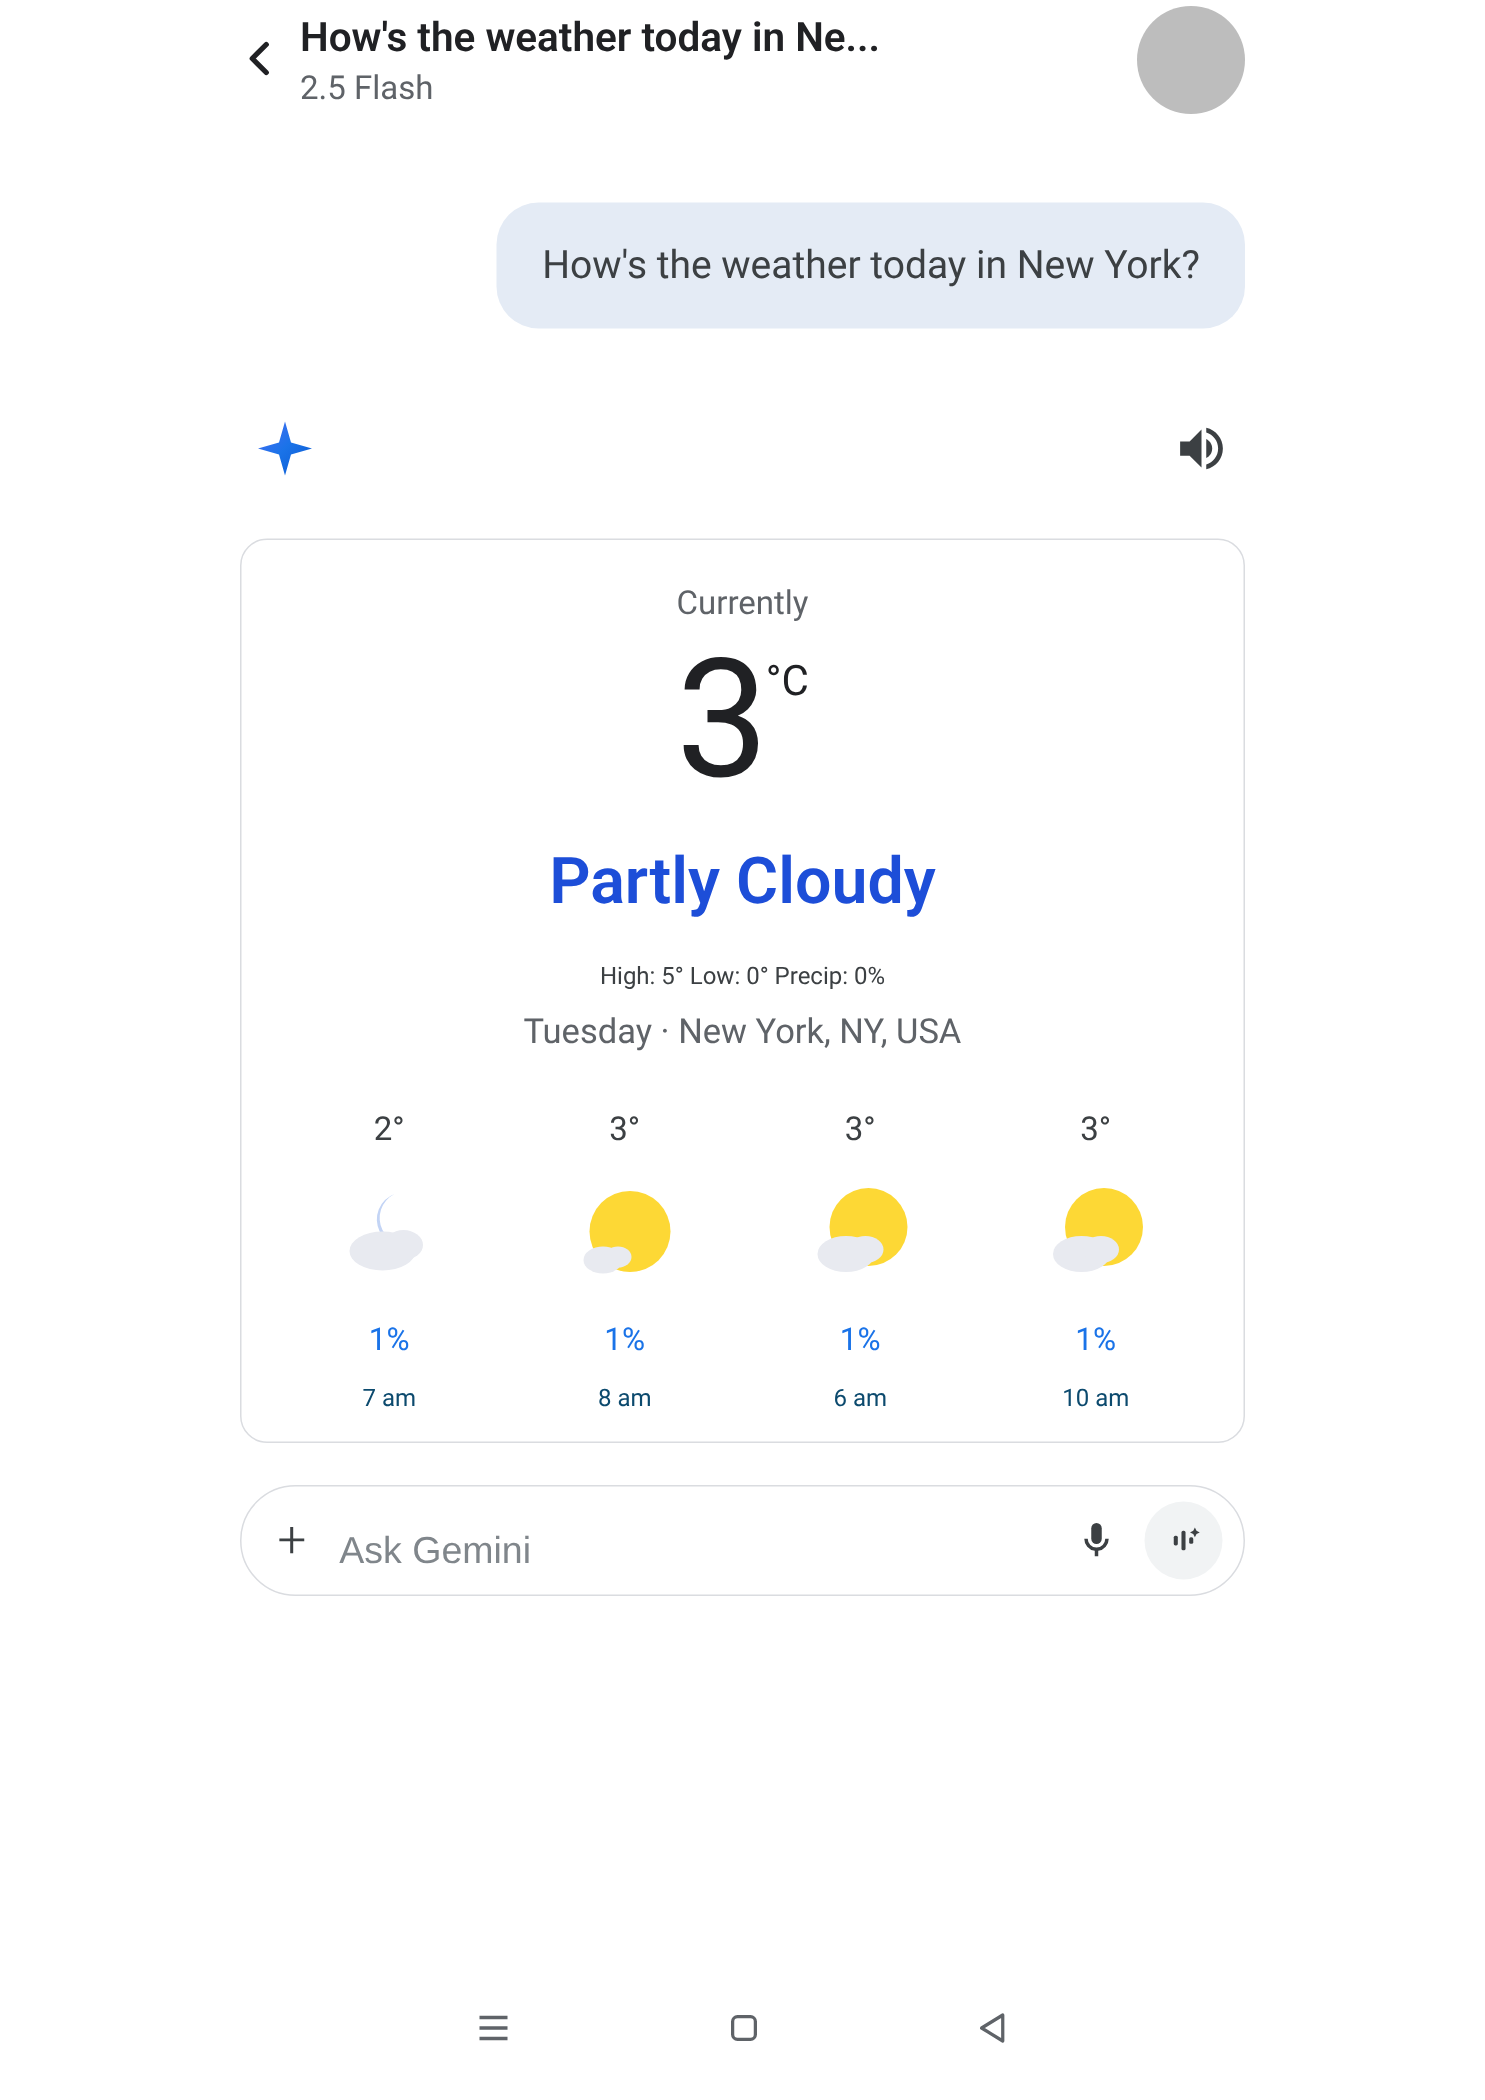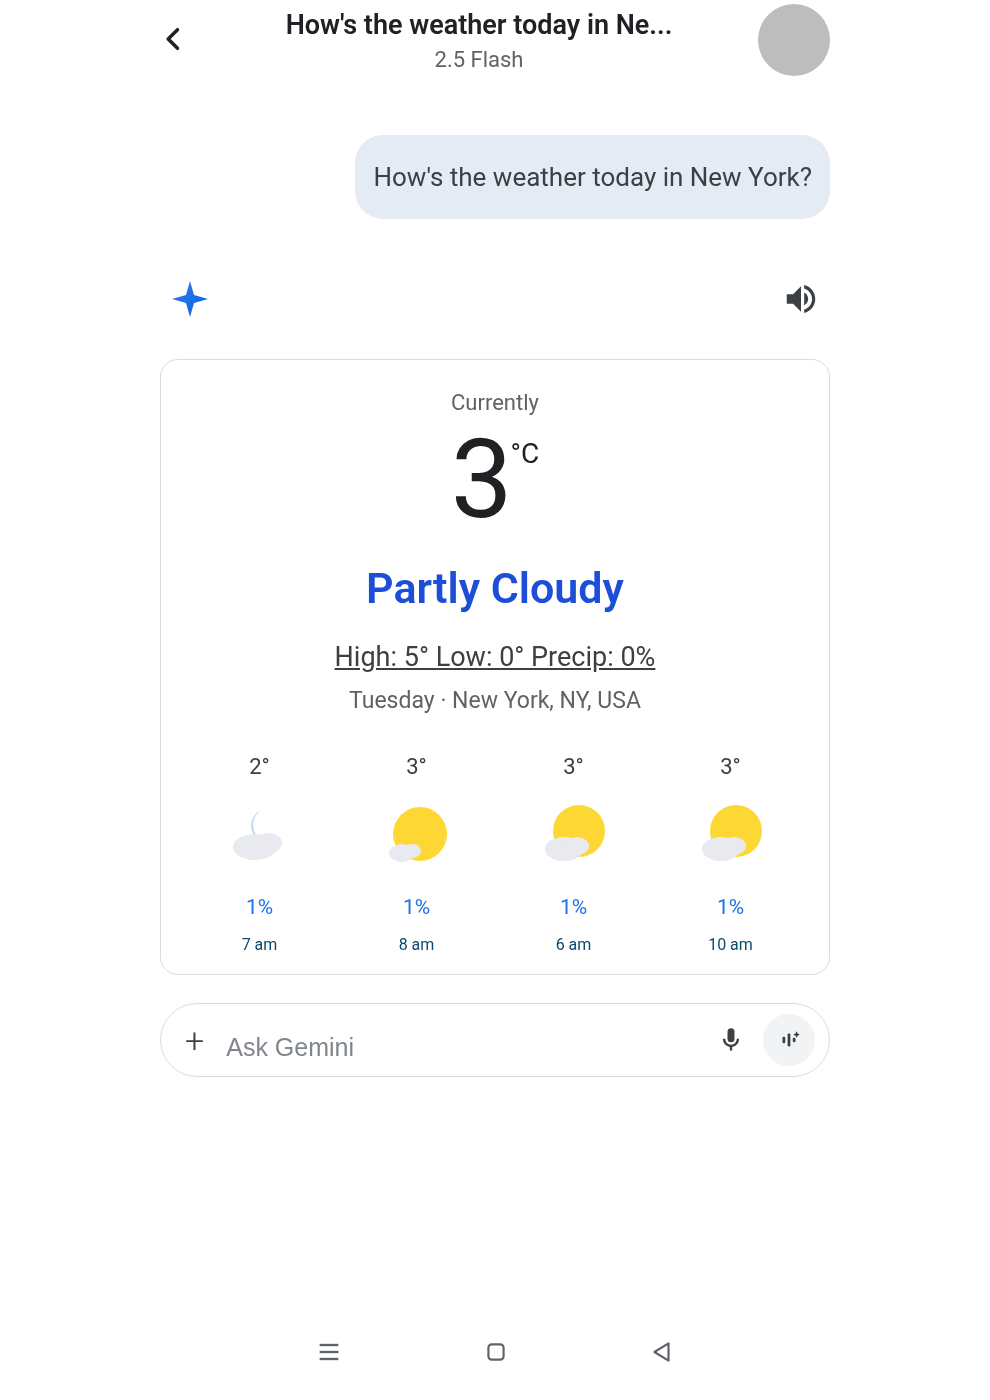--- a/index.html
+++ b/index.html
@@ -34,21 +34,21 @@
       color: #202124;
       cursor: pointer;
       user-select: none;
       line-height: 1;
       padding-right: 12px;
     }
     .header-title-block {
       flex: 1;
       display: flex;
       flex-direction: column;
-      align-items: center;
+      align-items: flex-start;
       justify-content: center;
     }
     .header-title {
       font-size: 27px;
       font-weight: 600;
       color: #202124;
       white-space: nowrap;
     }
     .header-subtitle {
       font-size: 22px;
@@ -61,21 +61,21 @@
       border-radius: 50%;
       background: #bdbdbd;
       flex-shrink: 0;
     }
     
     .user-bubble {
       align-self: flex-end;
       margin-top: 55px;
       background: #e4ebf5;
       border-radius: 28px;
-      padding: 24px 18px;
+      padding: 24px 30px;
       max-width: 520px;
       color: #3c4043;
       font-size: 26px;
       line-height: 1.4;
     }
     
     .ai-row {
       display: flex;
       justify-content: space-between;
       align-items: center;
@@ -124,24 +124,23 @@
       margin-top: 12px;
       margin-left: 2px;
     }
     .condition {
       font-size: 43px;
       font-weight: 600;
       color: #1d4ed8;
       margin-top: 28px;
     }
     .hi-lo {
-      font-size: 27px;
+      font-size: 16px;
       color: #3c4043;
       margin-top: 28px;
-      text-decoration: underline;
     }
     .day-loc {
       font-size: 23px;
       color: #5f6368;
       margin-top: 14px;
     }
     .hourly {
       display: flex;
       justify-content: space-around;
       width: 100%;

